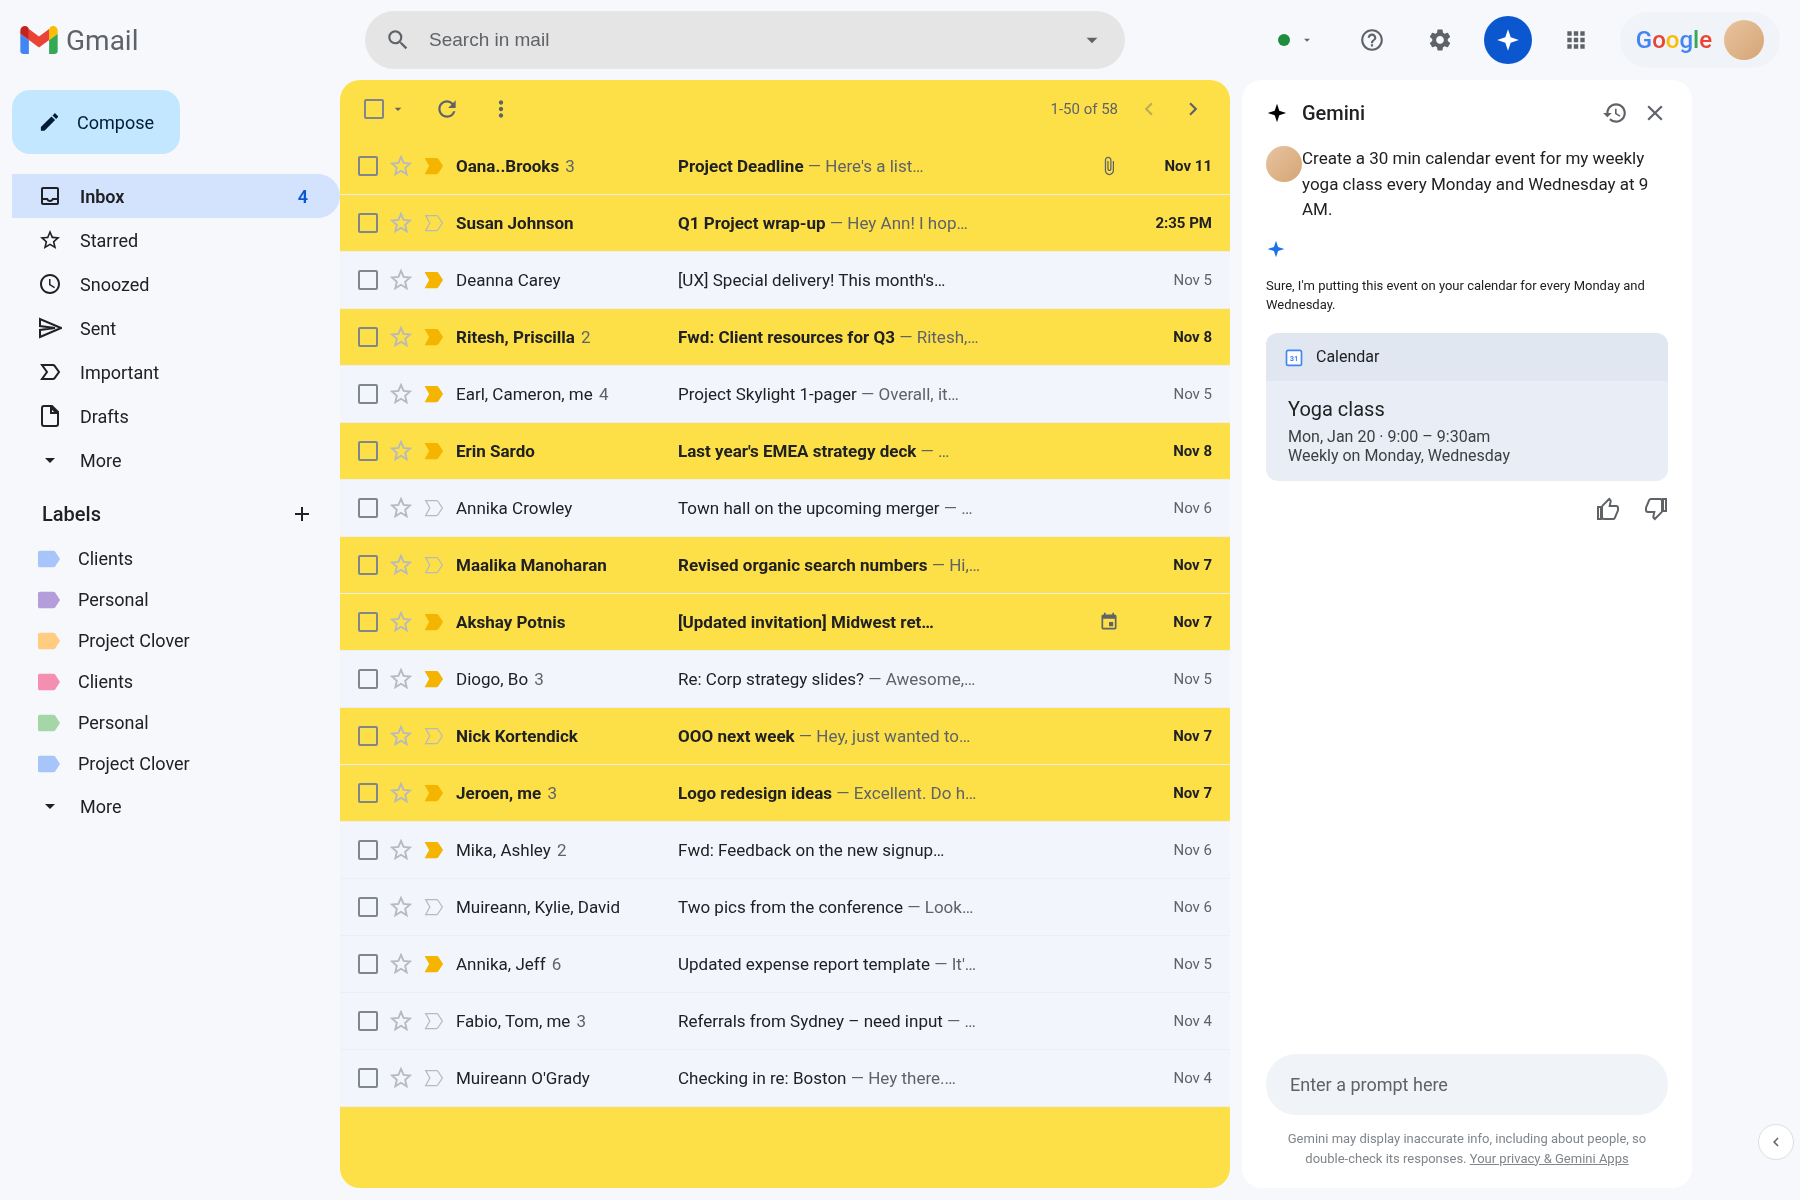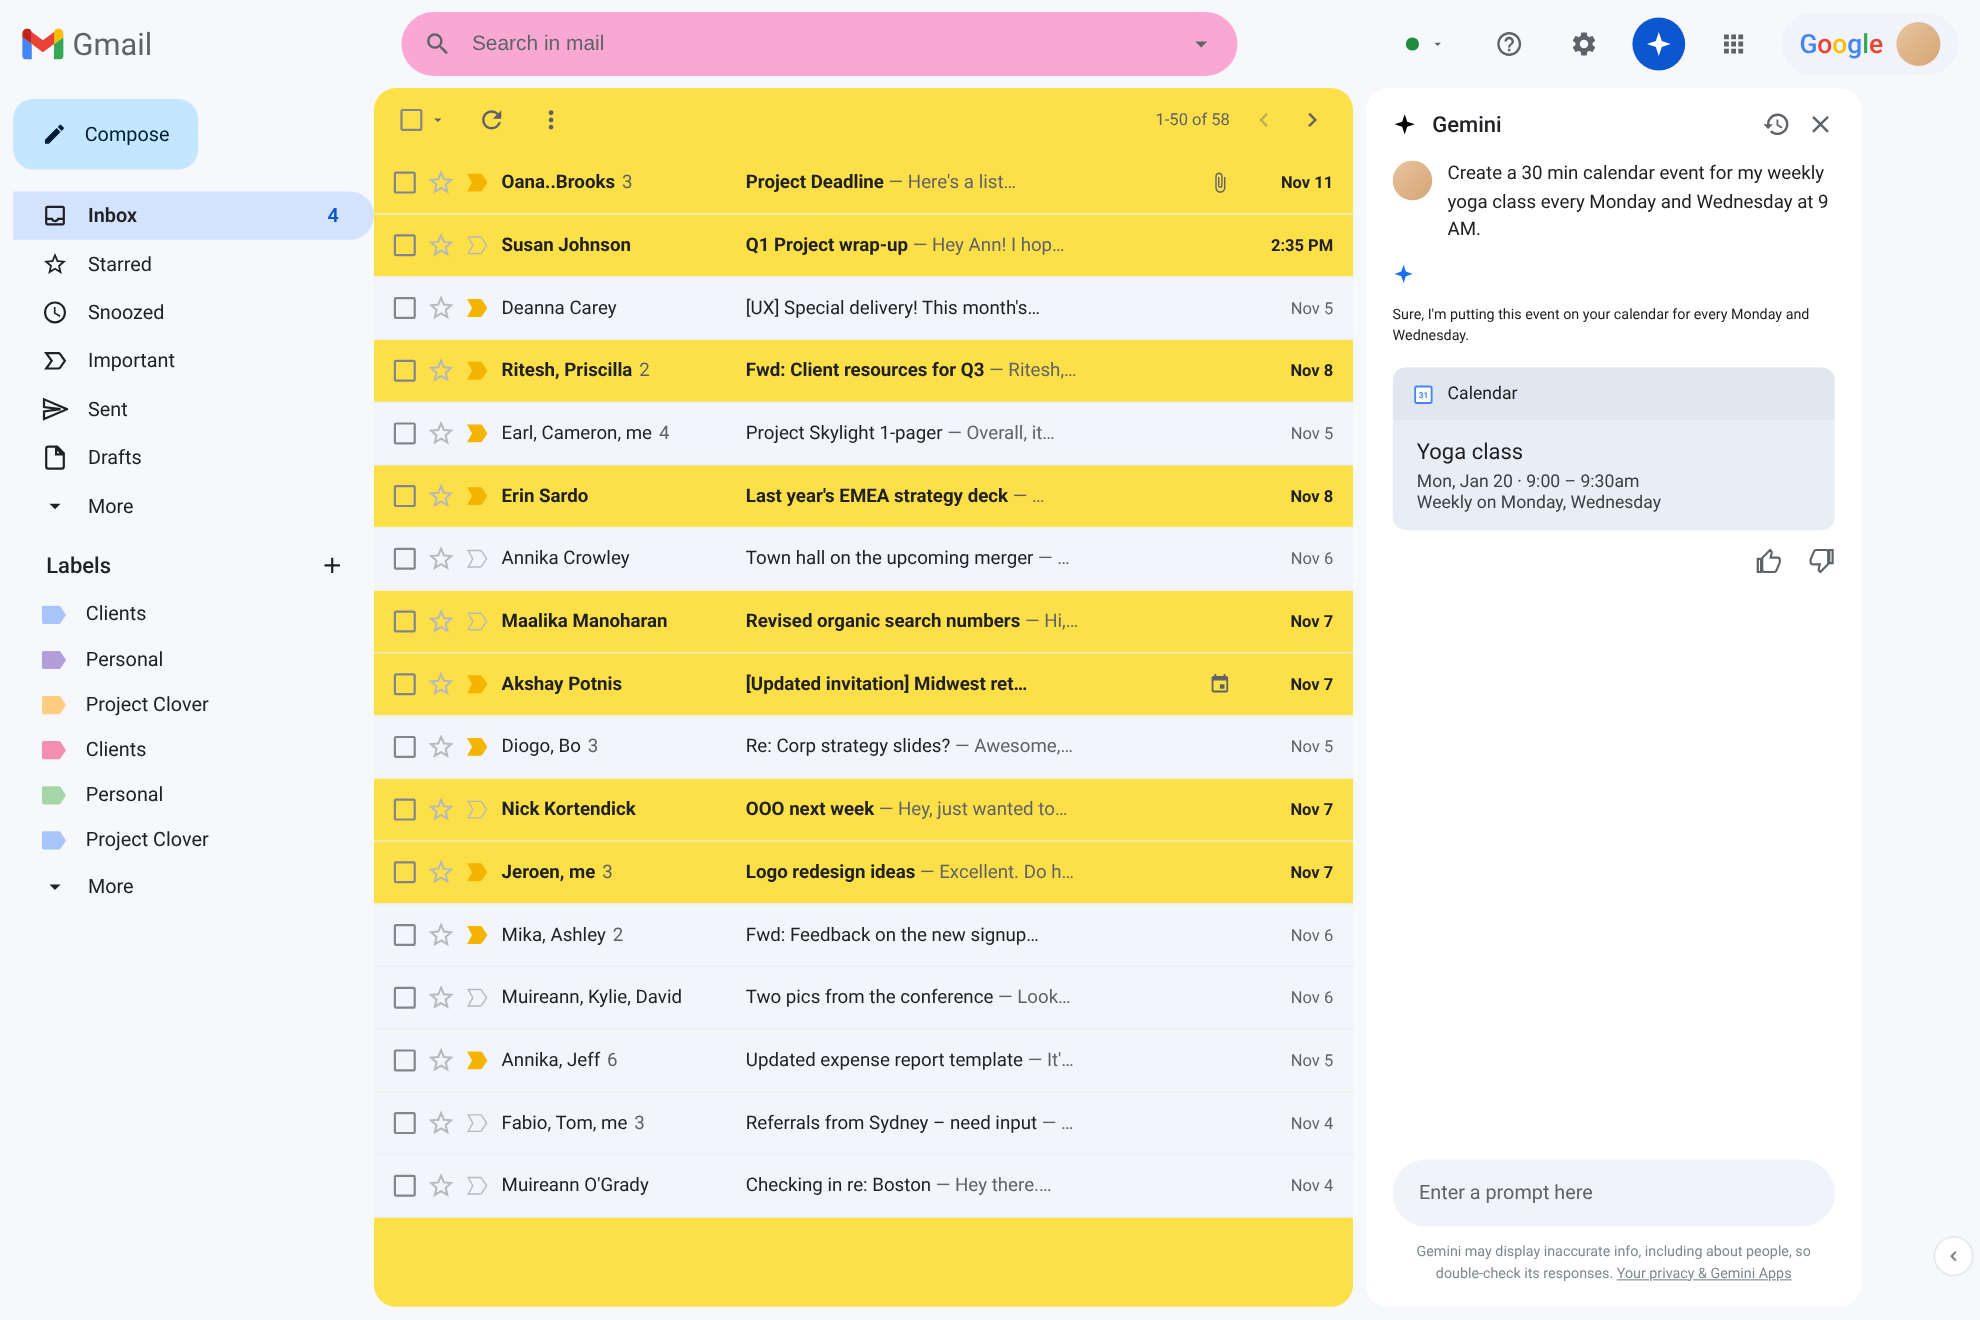--- a/index.html
+++ b/index.html
@@ -17,21 +17,21 @@
   align-items: center;
   height: 80px;
   padding: 0 20px;
   gap: 30px;
 }
 .logo-area { display: flex; align-items: flex-start; gap: 10px; width: 315px; }
 .gmail-logo { display: flex; align-items: center; gap: 8px; }
 .gmail-text { font-size: 28px; color: #5f6368; font-weight: 400; }
 .search-bar {
   flex: 0 0 760px;
-  background: #f9a8d4;
+  background: #e5e5e5;
   border-radius: 30px;
   height: 58px;
   display: flex;
   align-items: center;
   padding: 0 20px;
   gap: 18px;
 }
 .search-input {
   flex: 1;
   border: none;
@@ -120,21 +120,21 @@
 
 .gemini-panel {
   width: 450px; background: #fff; border-radius: 20px;
   margin: 0 14px 12px 0; padding: 20px 24px;
   display: flex; flex-direction: column;
   position: relative;
 }
 .gemini-head { display:flex; align-items:center; gap:14px; margin-bottom: 20px; }
 .gemini-title { font-size: 20px; font-weight: 500; flex:1; }
 .chat-body { flex:1; overflow-y:auto; }
-.user-msg { display:flex; gap:14px; margin-bottom:16px; }
+.user-msg { display:flex; margin-bottom:16px; }
 .user-avatar { width:36px; height:36px; border-radius:50%; background: linear-gradient(135deg,#e8c4a0,#d4a574); flex-shrink:0; }
 .user-text { font-size: 17px; line-height:1.5; }
 .ai-spark { margin: 10px 0 14px 0; }
 .ai-text { font-size: 13px; line-height:1.5; margin-bottom: 18px; }
 .calendar-card {
   background: #e9eef6; border-radius: 12px; overflow:hidden;
 }
 .cal-hdr { background: #e1e7f0; padding: 14px 18px; display:flex; align-items:center; gap:12px; font-size:16px; }
 .cal-body { padding: 16px 22px; }
 .cal-title { font-size: 20px; font-weight: 400; margin-bottom: 6px; }
@@ -235,29 +235,29 @@
           <span>Starred</span>
         </div>
         <div class="nav-item">
           <svg class="nav-icon" viewBox="0 0 24 24">
             <path d="M11.99 2C6.47 2 2 6.48 2 12s4.47 10 9.99 10C17.52 22 22 17.52 22 12S17.52 2 11.99 2zM12 20c-4.42 0-8-3.58-8-8s3.58-8 8-8 8 3.58 8 8-3.58 8-8 8zm.5-13H11v6l5.25 3.15.75-1.23-4.5-2.67z"></path>
           </svg>
           <span>Snoozed</span>
         </div>
         <div class="nav-item">
           <svg class="nav-icon" viewBox="0 0 24 24">
-            <path d="M4 18.99h11c.67 0 1.27-.32 1.63-.83L21 12l-4.37-6.16C16.27 5.33 15.67 5 15 5H4l5 7-5 6.99z" fill="none" stroke="#202124" stroke-width="2"></path>
-          </svg>
-          <span>Important</span>
+            <path d="M2.01 21L23 12 2.01 3 2 10l15 2-15 2z" fill="none" stroke="#202124" stroke-width="2"></path>
+          </svg>
+          <span>Sent</span>
         </div>
         <div class="nav-item">
           <svg class="nav-icon" viewBox="0 0 24 24">
-            <path d="M2.01 21L23 12 2.01 3 2 10l15 2-15 2z" fill="none" stroke="#202124" stroke-width="2"></path>
-          </svg>
-          <span>Sent</span>
+            <path d="M4 18.99h11c.67 0 1.27-.32 1.63-.83L21 12l-4.37-6.16C16.27 5.33 15.67 5 15 5H4l5 7-5 6.99z" fill="none" stroke="#202124" stroke-width="2"></path>
+          </svg>
+          <span>Important</span>
         </div>
         <div class="nav-item">
           <svg class="nav-icon" viewBox="0 0 24 24">
             <path d="M6 2c-1.1 0-2 .9-2 2v16c0 1.1.9 2 2 2h12c1.1 0 2-.9 2-2V8l-6-6H6zm7 7V3.5L18.5 9H13z" fill="none" stroke="#202124" stroke-width="2"></path>
           </svg>
           <span>Drafts</span>
         </div>
         <div class="nav-item">
           <svg class="nav-icon" viewBox="0 0 24 24">
             <path d="M7 10l5 5 5-5z"></path>

